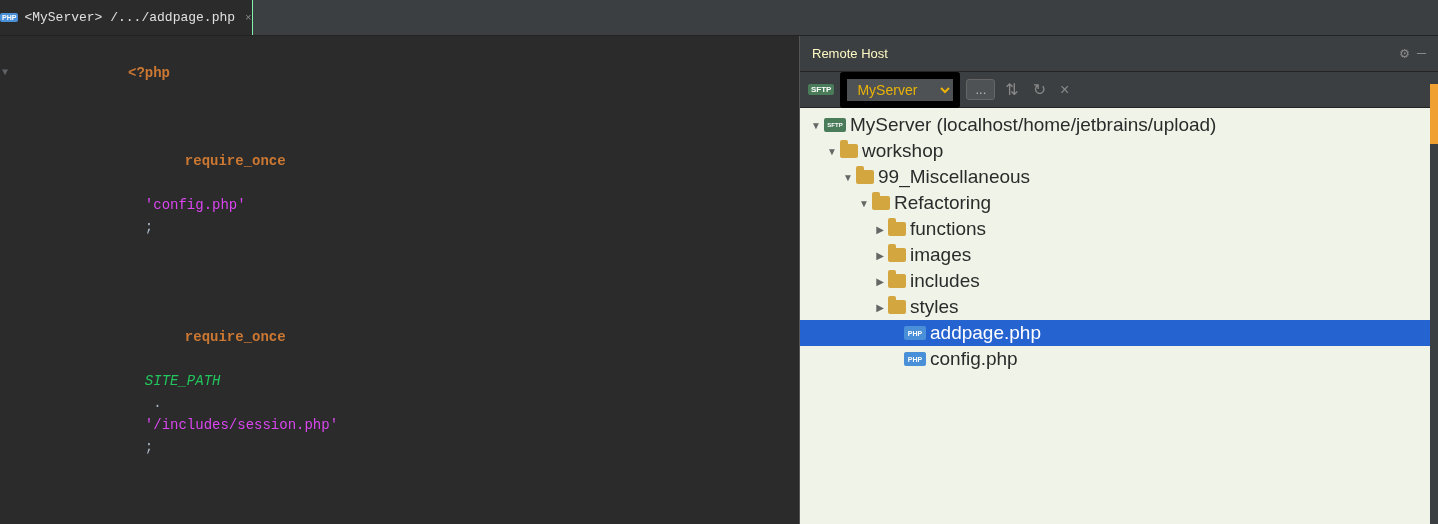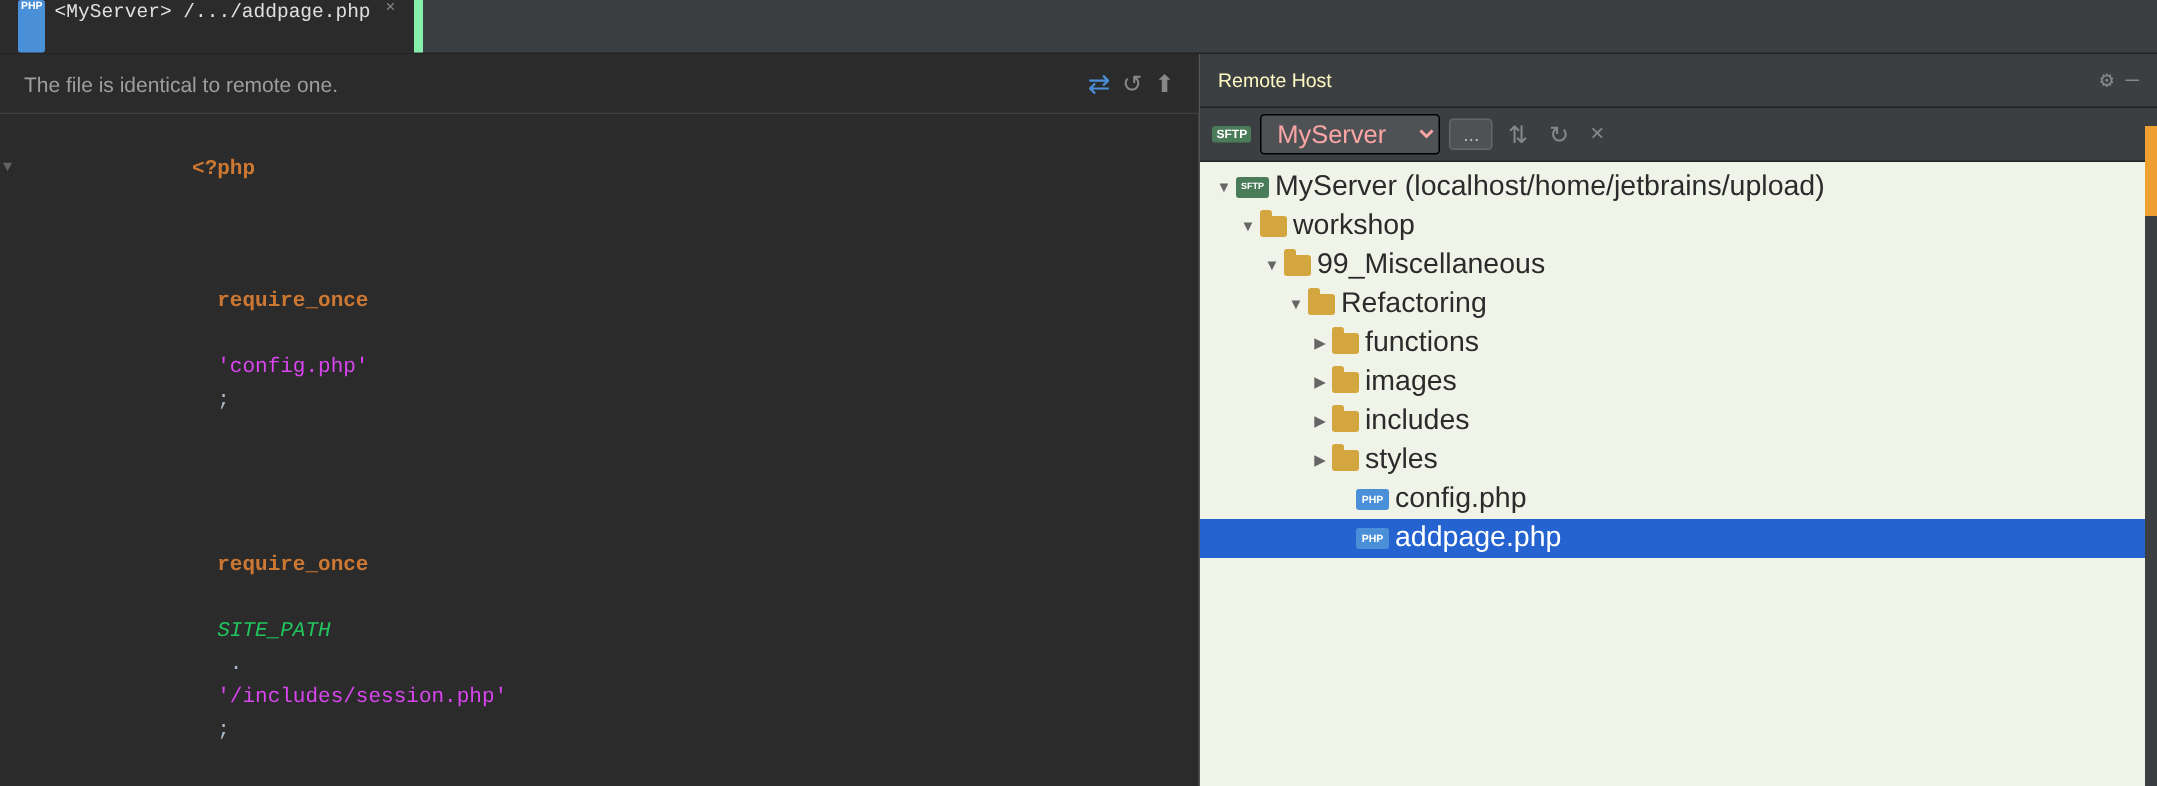--- a/index.html
+++ b/index.html
@@ -17,24 +17,25 @@
     .tab-bar {
       background: #3c3f41;
       display: flex;
       align-items: center;
       height: 36px;
       border-bottom: 1px solid #232323;
       flex-shrink: 0;
     }
     .tab {
       display: flex;
-      padding: 0 12px;
+      align-items: center;
+      padding: 0 0;
       height: 100%;
       background: #4e5254;
-      border-right: 6px solid #86efac;
+      border-right: 1px solid #86efac;
       font-size: 13px;
       color: #bbb;
       gap: 6px;
       cursor: pointer;
     }
     .tab.active {
       background: #2b2b2b;
       color: #e0e0e0;
     }
     .php-icon {
@@ -131,21 +132,21 @@
       position: absolute;
       left: 2px;
       color: #606366;
       font-size: 10px;
       cursor: pointer;
     }
     .code-content {
       flex: 1;
       padding-left: 8px;
     } 
-    .kw-bold { color: #cc7832; font-weight: bold; }
+    .kw-bold { color: #cc7832; font-weight: bold; margin-left: 40px; }
     .str-green { color: #d946ef; }
     .const-purple { color: #22c55e; font-style: italic; }
     .plain { color: #a9b7c6; }
     .php-tag { color: #cc7832; font-weight: bold; }
 
     
     .right-panel {
       flex: 1;
       display: flex;
       flex-direction: column;
@@ -192,25 +193,25 @@
       background: #4a7c59;
       color: white;
       font-size: 8px;
       font-weight: bold;
       padding: 1px 3px;
       border-radius: 2px;
       font-family: sans-serif;
     }
     .server-select {
       background: #4e5254;
-      color: #fca5a5;
-      border: 1px solid #000000;
+      color: #eab308;
+      border: 7px solid #000000;
       border-radius: 3px;
       padding: 2px 6px;
-      font-size: 17px;
+      font-size: 14px;
       min-width: 120px;
     }
     .toolbar-btn {
       color: #888;
       background: none;
       border: none;
       cursor: pointer;
       font-size: 16px;
       padding: 2px 4px;
     }
@@ -324,28 +325,20 @@
     <span class="php-icon">PHP</span>
     <span>&lt;MyServer&gt; /.../addpage.php</span>
     <span class="tab-close">×</span>
   </div>
 </div>
 
 <div class="main-content">
 
   <div class="code-panel">
 
-    <div class="info-bar">
-      <span>The file is identical to remote one.</span>
-      <div class="info-bar-actions">
-        <span class="action-icon">⇄</span>
-        <span class="action-icon-gray">↺</span>
-        <span class="action-icon-gray">⬆</span>
-      </div>
-    </div>
 
     <div class="code-area">
 
       <div class="code-line">
         <div class="line-gutter">
           <span class="fold-icon">▼</span>
         </div>
         <div class="code-content">
           <span class="php-tag">&lt;?php</span>
         </div>
@@ -449,28 +442,28 @@
         <span class="folder-icon"></span>
         <span class="tree-label">includes</span>
       </div>
 
       <div class="tree-item tree-indent-5">
         <span class="tree-chevron">▶</span>
         <span class="folder-icon"></span>
         <span class="tree-label">styles</span>
       </div>
 
+      <div class="tree-item tree-indent-6 selected">
+        <span class="tree-chevron"></span>
+        <span class="php-file-icon">PHP</span>
+        <span class="tree-label">addpage.php</span>
+      </div>
+
       <div class="tree-item tree-indent-6">
         <span class="tree-chevron"></span>
         <span class="php-file-icon">PHP</span>
         <span class="tree-label">config.php</span>
       </div>
 
-      <div class="tree-item tree-indent-6 selected">
-        <span class="tree-chevron"></span>
-        <span class="php-file-icon">PHP</span>
-        <span class="tree-label">addpage.php</span>
-      </div>
-
     </div>
   </div>
 
 </div>
 
 </body></html>

